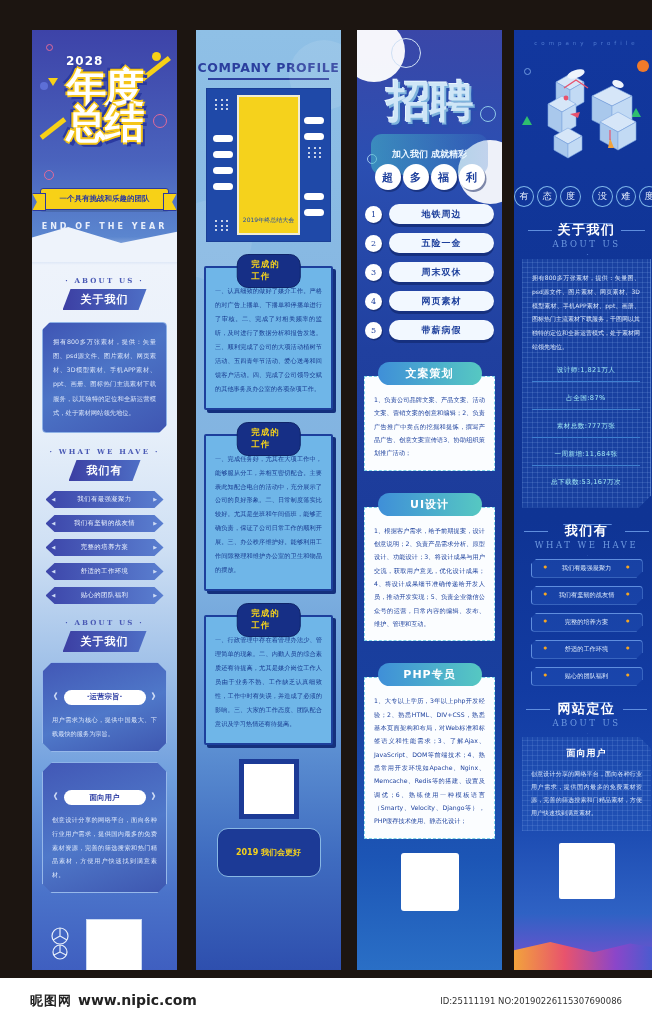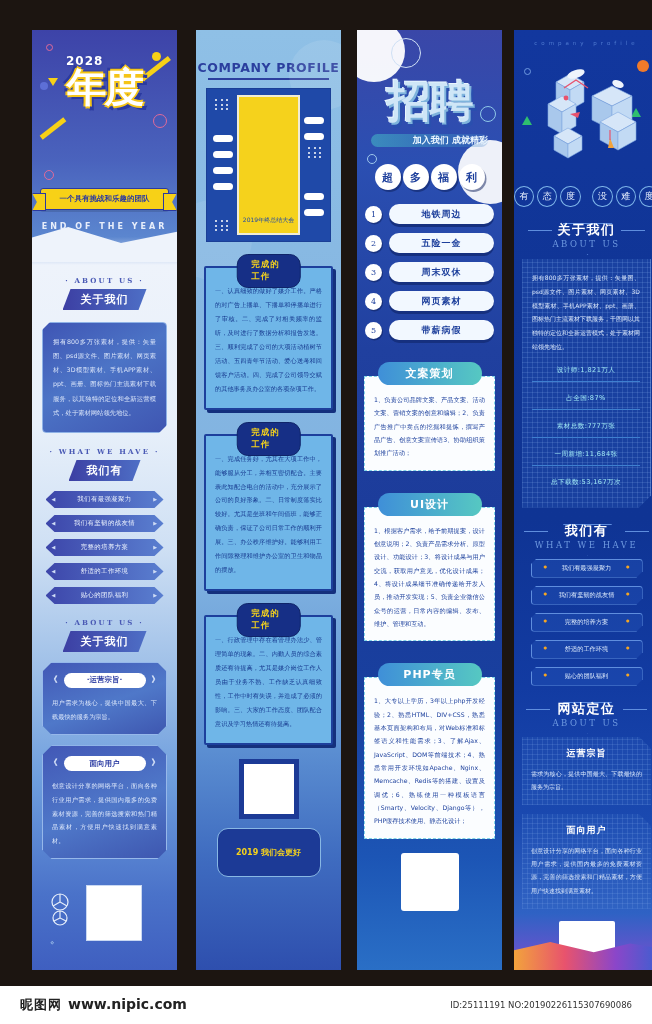--- a/index.html
+++ b/index.html
@@ -77,21 +77,21 @@
   }
   .c1-arrow:before { content:"◀"; position:absolute; left:6px; font-size:5px; color:#cfdcf5;}
   .c1-arrow:after  { content:"▶"; position:absolute; right:6px; font-size:5px; color:#cfdcf5;}
   .c1-pbox {
     margin:10px 10px 0; padding:10px 9px 11px;
     background:linear-gradient(160deg,#4258b6,#4f78c9 55%,#3e57b0);
     border:1px solid #96b8ea;
     clip-path: polygon(10px 0,calc(100% - 10px) 0,100% 10px,100% calc(100% - 10px),calc(100% - 10px) 100%,10px 100%,0 calc(100% - 10px),0 10px);
   }
   .c1-pill {
-    margin:0 auto 8px; width:82px; padding:2.5px 0; text-align:center;
+    margin:17px auto 8px; width:82px; padding:2.5px 0; text-align:center;
     background:#fff; color:#2f3fa4; font-size:7.5px; font-weight:bold;
     border-radius:9px; position:relative;
   }
   .c1-pill:before { content:"《"; position:absolute; left:-14px; color:#dbe6fa; font-size:8px; top:1px;}
   .c1-pill:after  { content:"》"; position:absolute; right:-14px; color:#dbe6fa; font-size:8px; top:1px;}
   .c1-ptext { color:#dde8fb; font-size:6.2px; line-height:2.2; text-align:justify; }
   .c1-bottom { position:relative; height:86px; margin-top:12px; }
   .c1-logo { position:absolute; left:18px; top:22px; }
   .c1-qr { position:absolute; left:54px; top:14px; width:56px; height:56px; background:#fff; border:1px solid #c9d8f2;}
 
@@ -136,22 +136,22 @@
     background:#1c3a96; border:1px solid #88b8e4; border-radius:11px;
     color:#f5d21c; font-size:8px; font-weight:bold; }
 
   
   #col3 { background:linear-gradient(180deg,#3a47a8 0%,#2b4fb2 14%,#20409f 34%,#1b3b9a 55%,#18409f 72%,#1c55b5 88%,#2a6fc6 100%); }
   .c3-hero { position:relative; height:210px; overflow:hidden; }
   .c3-title { position:absolute; left:0; right:0; top:42px; text-align:center;
     font-size:44px; font-weight:bold; letter-spacing:-1px;
     color:#cfe6f7;
     text-shadow:2px 2px 0 #7fb4dc, 4px 5px 0 #2a4fae, -1px -1px 0 #eaf6ff; }
-  .c3-sub { position:absolute; left:14px; right:14px; top:104px; text-align:right;
-    padding:0 0; border-radius:11px; color:#eaf6ff; font-size:9px; font-weight:bold;
+  .c3-sub { position:absolute; left:14px; right:14px; top:104px; text-align:center;
+    padding:14px 0; border-radius:11px; color:#eaf6ff; font-size:9px; font-weight:bold;
     background:linear-gradient(90deg,rgba(70,190,200,.55),rgba(60,120,200,.25)); }
   .c3-fuli { position:absolute; left:0; right:0; top:134px; display:flex; justify-content:center; gap:2px; }
   .c3-fuli span { width:26px; height:26px; border-radius:50%; background:#fff; color:#1d3f9c;
     font-size:11px; font-weight:bold; display:flex; align-items:center; justify-content:center;
     box-shadow:1.5px 2px 0 rgba(12,30,90,.5); }
   .c3-list { margin-top:-36px; padding:0 8px; }
   .c3-row { display:flex; align-items:center; gap:7px; margin-bottom:9px; }
   .c3-num { width:17px; height:17px; border-radius:50%; background:#fff; color:#1d3f9c;
     font-size:8px; display:flex; align-items:center; justify-content:center; flex:none;
     box-shadow:1px 1.5px 0 rgba(10,26,80,.45); font-family:"DejaVu Serif",serif;}
@@ -217,22 +217,22 @@
     clip-path: polygon(0 0,calc(100% - 12px) 0,100% 12px,100% 100%,0 100%);
   }
   .c4-ptitle { text-align:center; color:#fff; font-size:9px; font-weight:bold; letter-spacing:1px; margin-bottom:7px;}
   .c4-ptext { color:#d7e5fa; font-size:6px; line-height:2.2; text-align:justify; }
   .c4-qr { margin:12px auto 0; width:56px; height:56px; background:#fff; border-radius:2px;}
   .c4-bottomwave { position:absolute; left:0; right:0; bottom:0; height:34px;
     background:linear-gradient(90deg,#f2a33c,#e8536d 35%,#8b46c9 70%,#3f5fd0);
     clip-path:polygon(0 42%,25% 18%,55% 48%,80% 22%,100% 36%,100% 100%,0 100%); }
 
   
-  .footer { position:absolute; left:0; right:0; bottom:0; height:38px; background:#fff;
-    display:flex; align-items:center; padding:0 20px;text-align:center; }
+  .footer { position:absolute; left:0; right:0; bottom:0; height:46px; background:#fff;
+    display:flex; align-items:center; padding:0 30px;text-align:center; }
   .fl { display:flex; align-items:baseline; gap:6px; }
   .f-logo { color:#222; font-size:13px; font-weight:bold; letter-spacing:1px; }
   .f-url { color:#222; font-size:14px; font-weight:bold; }
   .f-id { margin-left:auto; color:#333; font-size:8.5px; }
 </style>
 </head>
 <body>
 
 <div class="stage">
 
@@ -242,20 +242,21 @@
       <div class="dot" style="right:16px;top:22px;width:9px;height:9px;background:#f7d117;"></div>
       <div class="dot" style="left:8px;top:52px;width:8px;height:8px;background:#5d6fd6;"></div>
       <div class="ring" style="right:10px;top:84px;width:14px;height:14px;border:1px solid #e06a9a;"></div>
       <div class="ring" style="left:12px;top:140px;width:10px;height:10px;border:1px solid #e06a9a;"></div>
       <div style="position:absolute;right:4px;top:36px;width:34px;height:5px;background:#f7d117;transform:rotate(-38deg);"></div>
       <div style="position:absolute;left:6px;top:96px;width:30px;height:5px;background:#f7d117;transform:rotate(-38deg);"></div>
       <div style="position:absolute;left:16px;top:48px;width:0;height:0;border-left:5px solid transparent;border-right:5px solid transparent;border-top:8px solid #f7d117;"></div>
       <div class="c1-year">2028</div>
       <div class="c1-title">
         <span>年度</span>
+        <span class="l2">总结</span>
       </div>
       <div class="c1-ribbon">一个具有挑战和乐趣的团队</div>
       <div class="c1-eoty">END OF THE YEAR</div>
       <div class="c1-wave"></div>
     </div>
 
     <div class="sec-head">
       <div class="sec-en">· ABOUT US ·</div>
       <div class="sec-cn-badge">关于我们</div>
     </div>
@@ -522,24 +523,20 @@
 
     <div class="c4-sec">
       <div class="c4-tri"></div>
       <div class="c4-line" style="left:12px;"></div>
       <div class="c4-line" style="right:12px;"></div>
       <div class="cn">网站定位</div>
       <div class="en">ABOUT US</div>
     </div>
 
     <div class="c4-panel">
-      <div class="c4-ptitle">运营宗旨</div>
-      <div class="c4-ptext">需求为核心，提供中国最大、下载最快的服务为宗旨。</div>
-    </div>
-    <div class="c4-panel">
       <div class="c4-ptitle">面向用户</div>
       <div class="c4-ptext">创意设计分享的网络平台，面向各种行业用户需求，提供国内最多的免费素材资源，完善的筛选搜索和门精品素材，方便用户快速找到满意素材。</div>
     </div>
 
     <div class="c4-qr"></div>
     <div class="c4-bottomwave"></div>
   </div>
 
   <div class="footer">
     <div class="fl">

